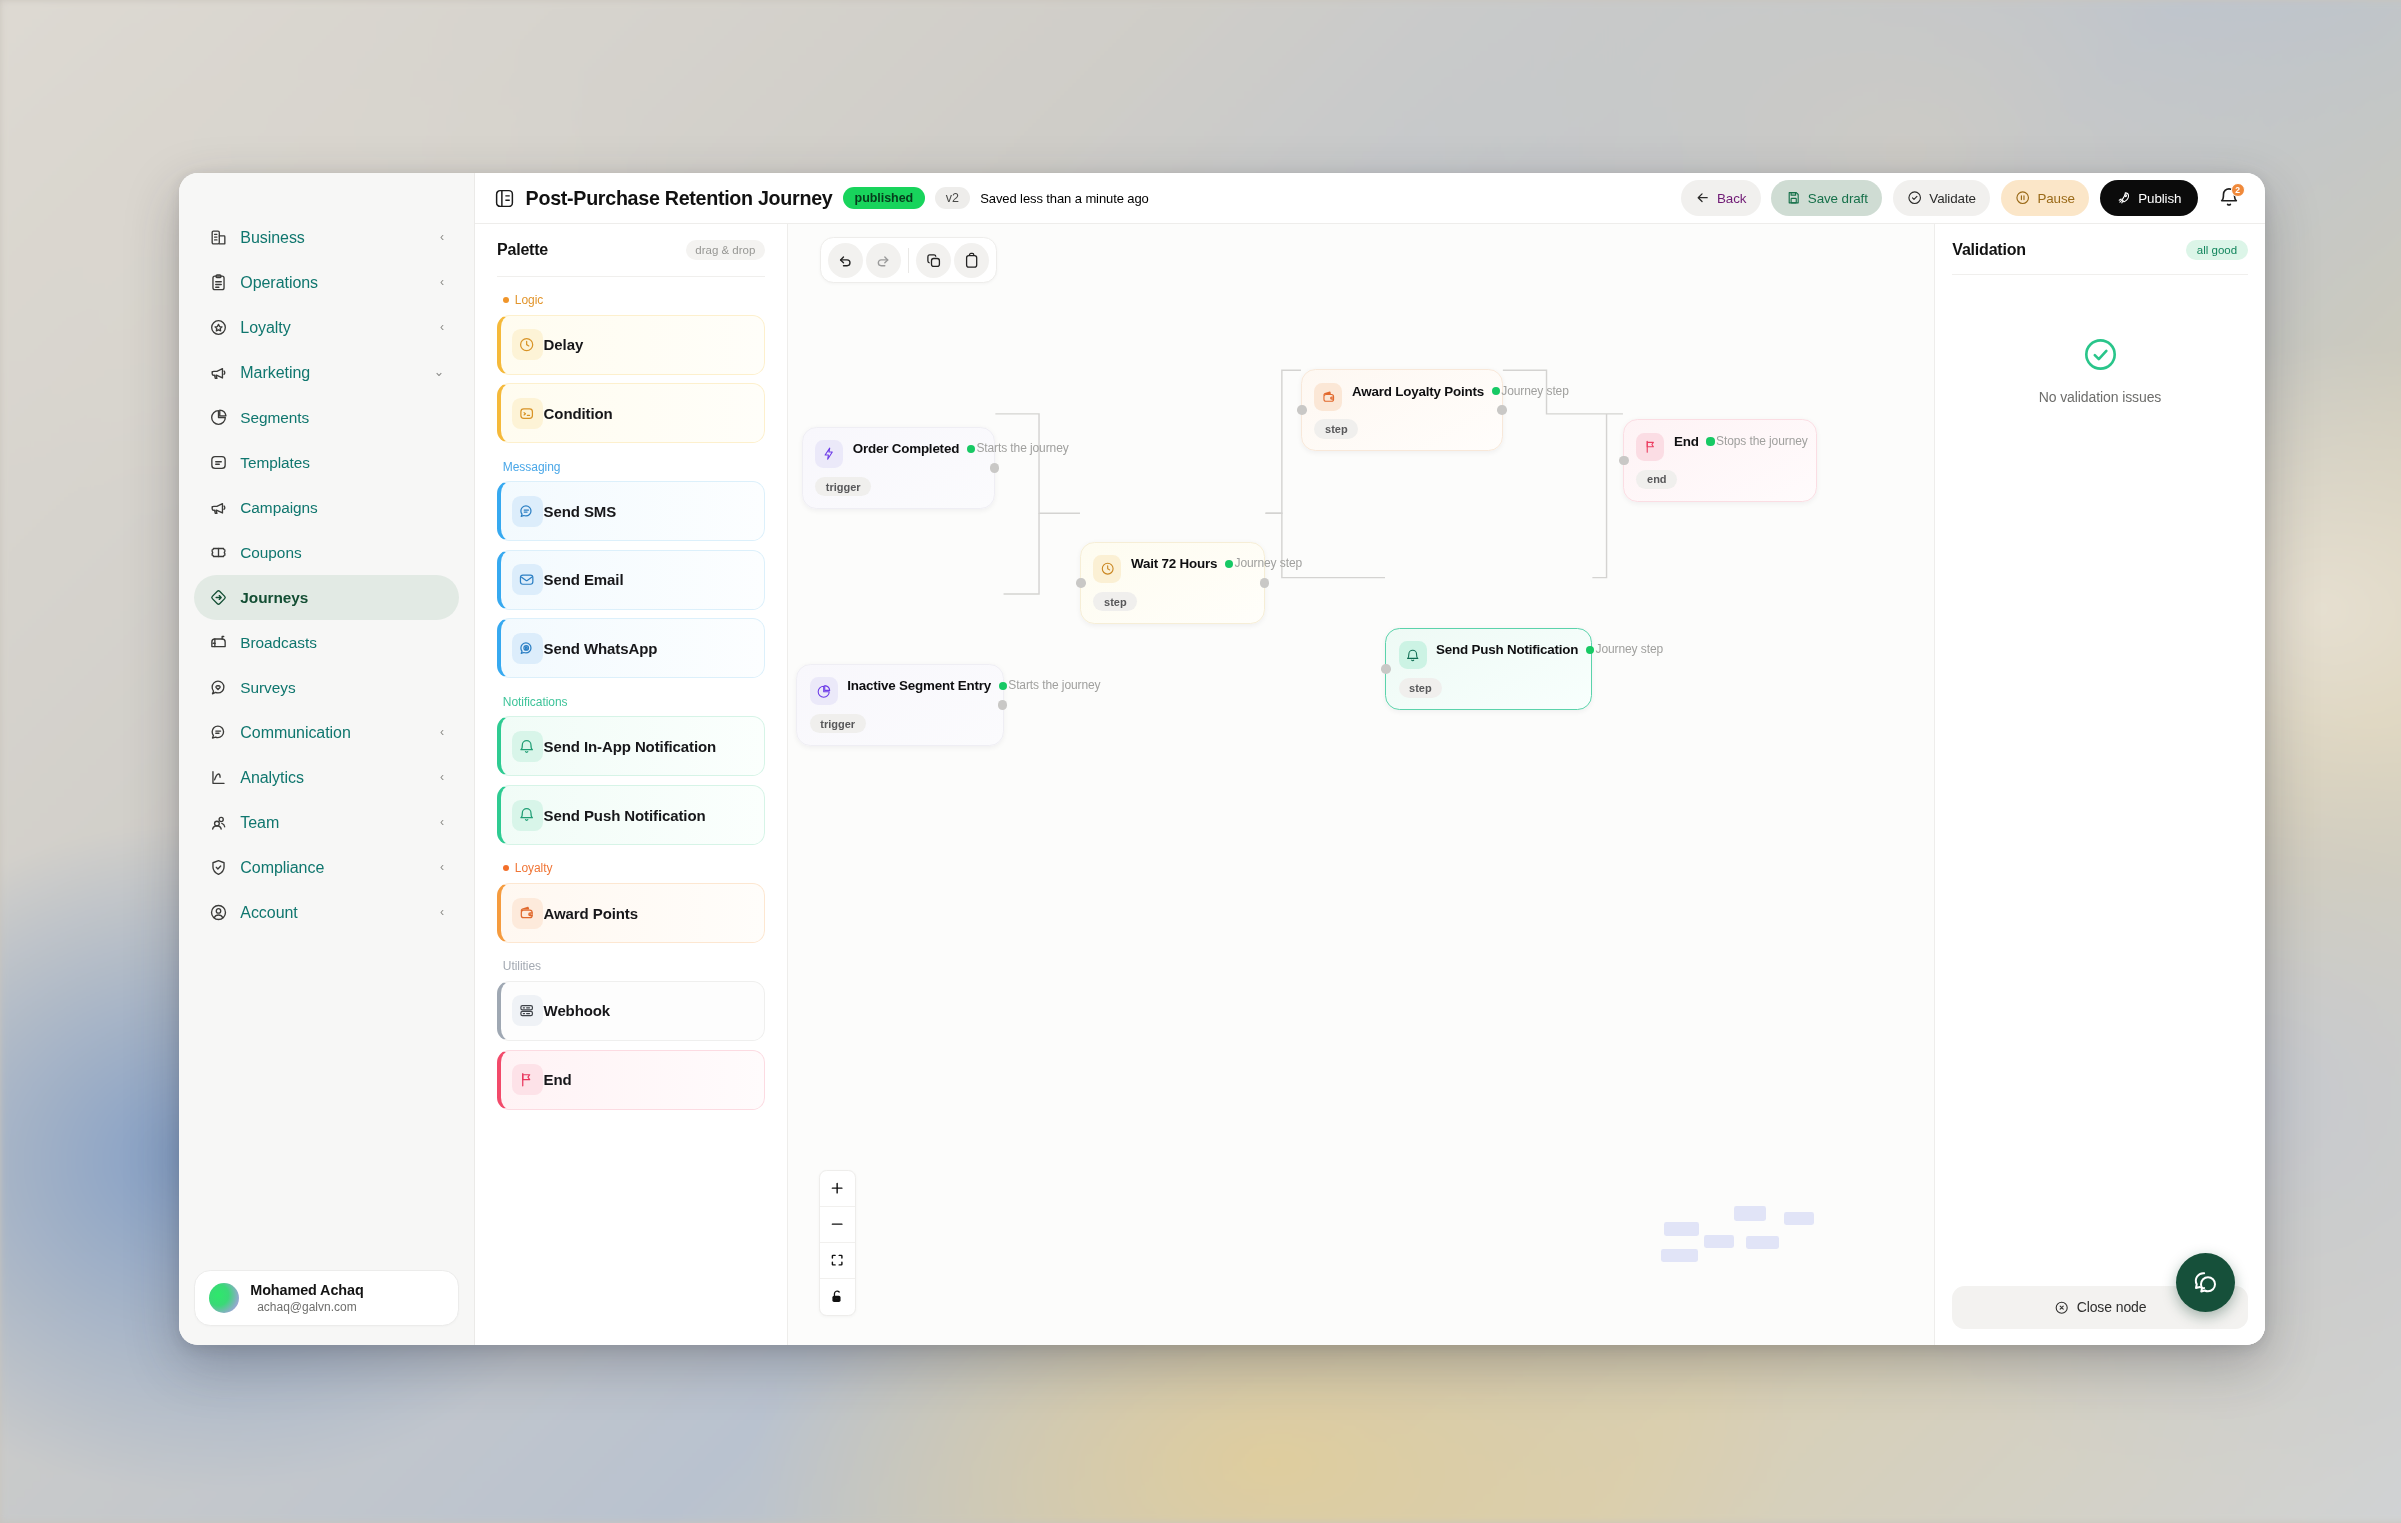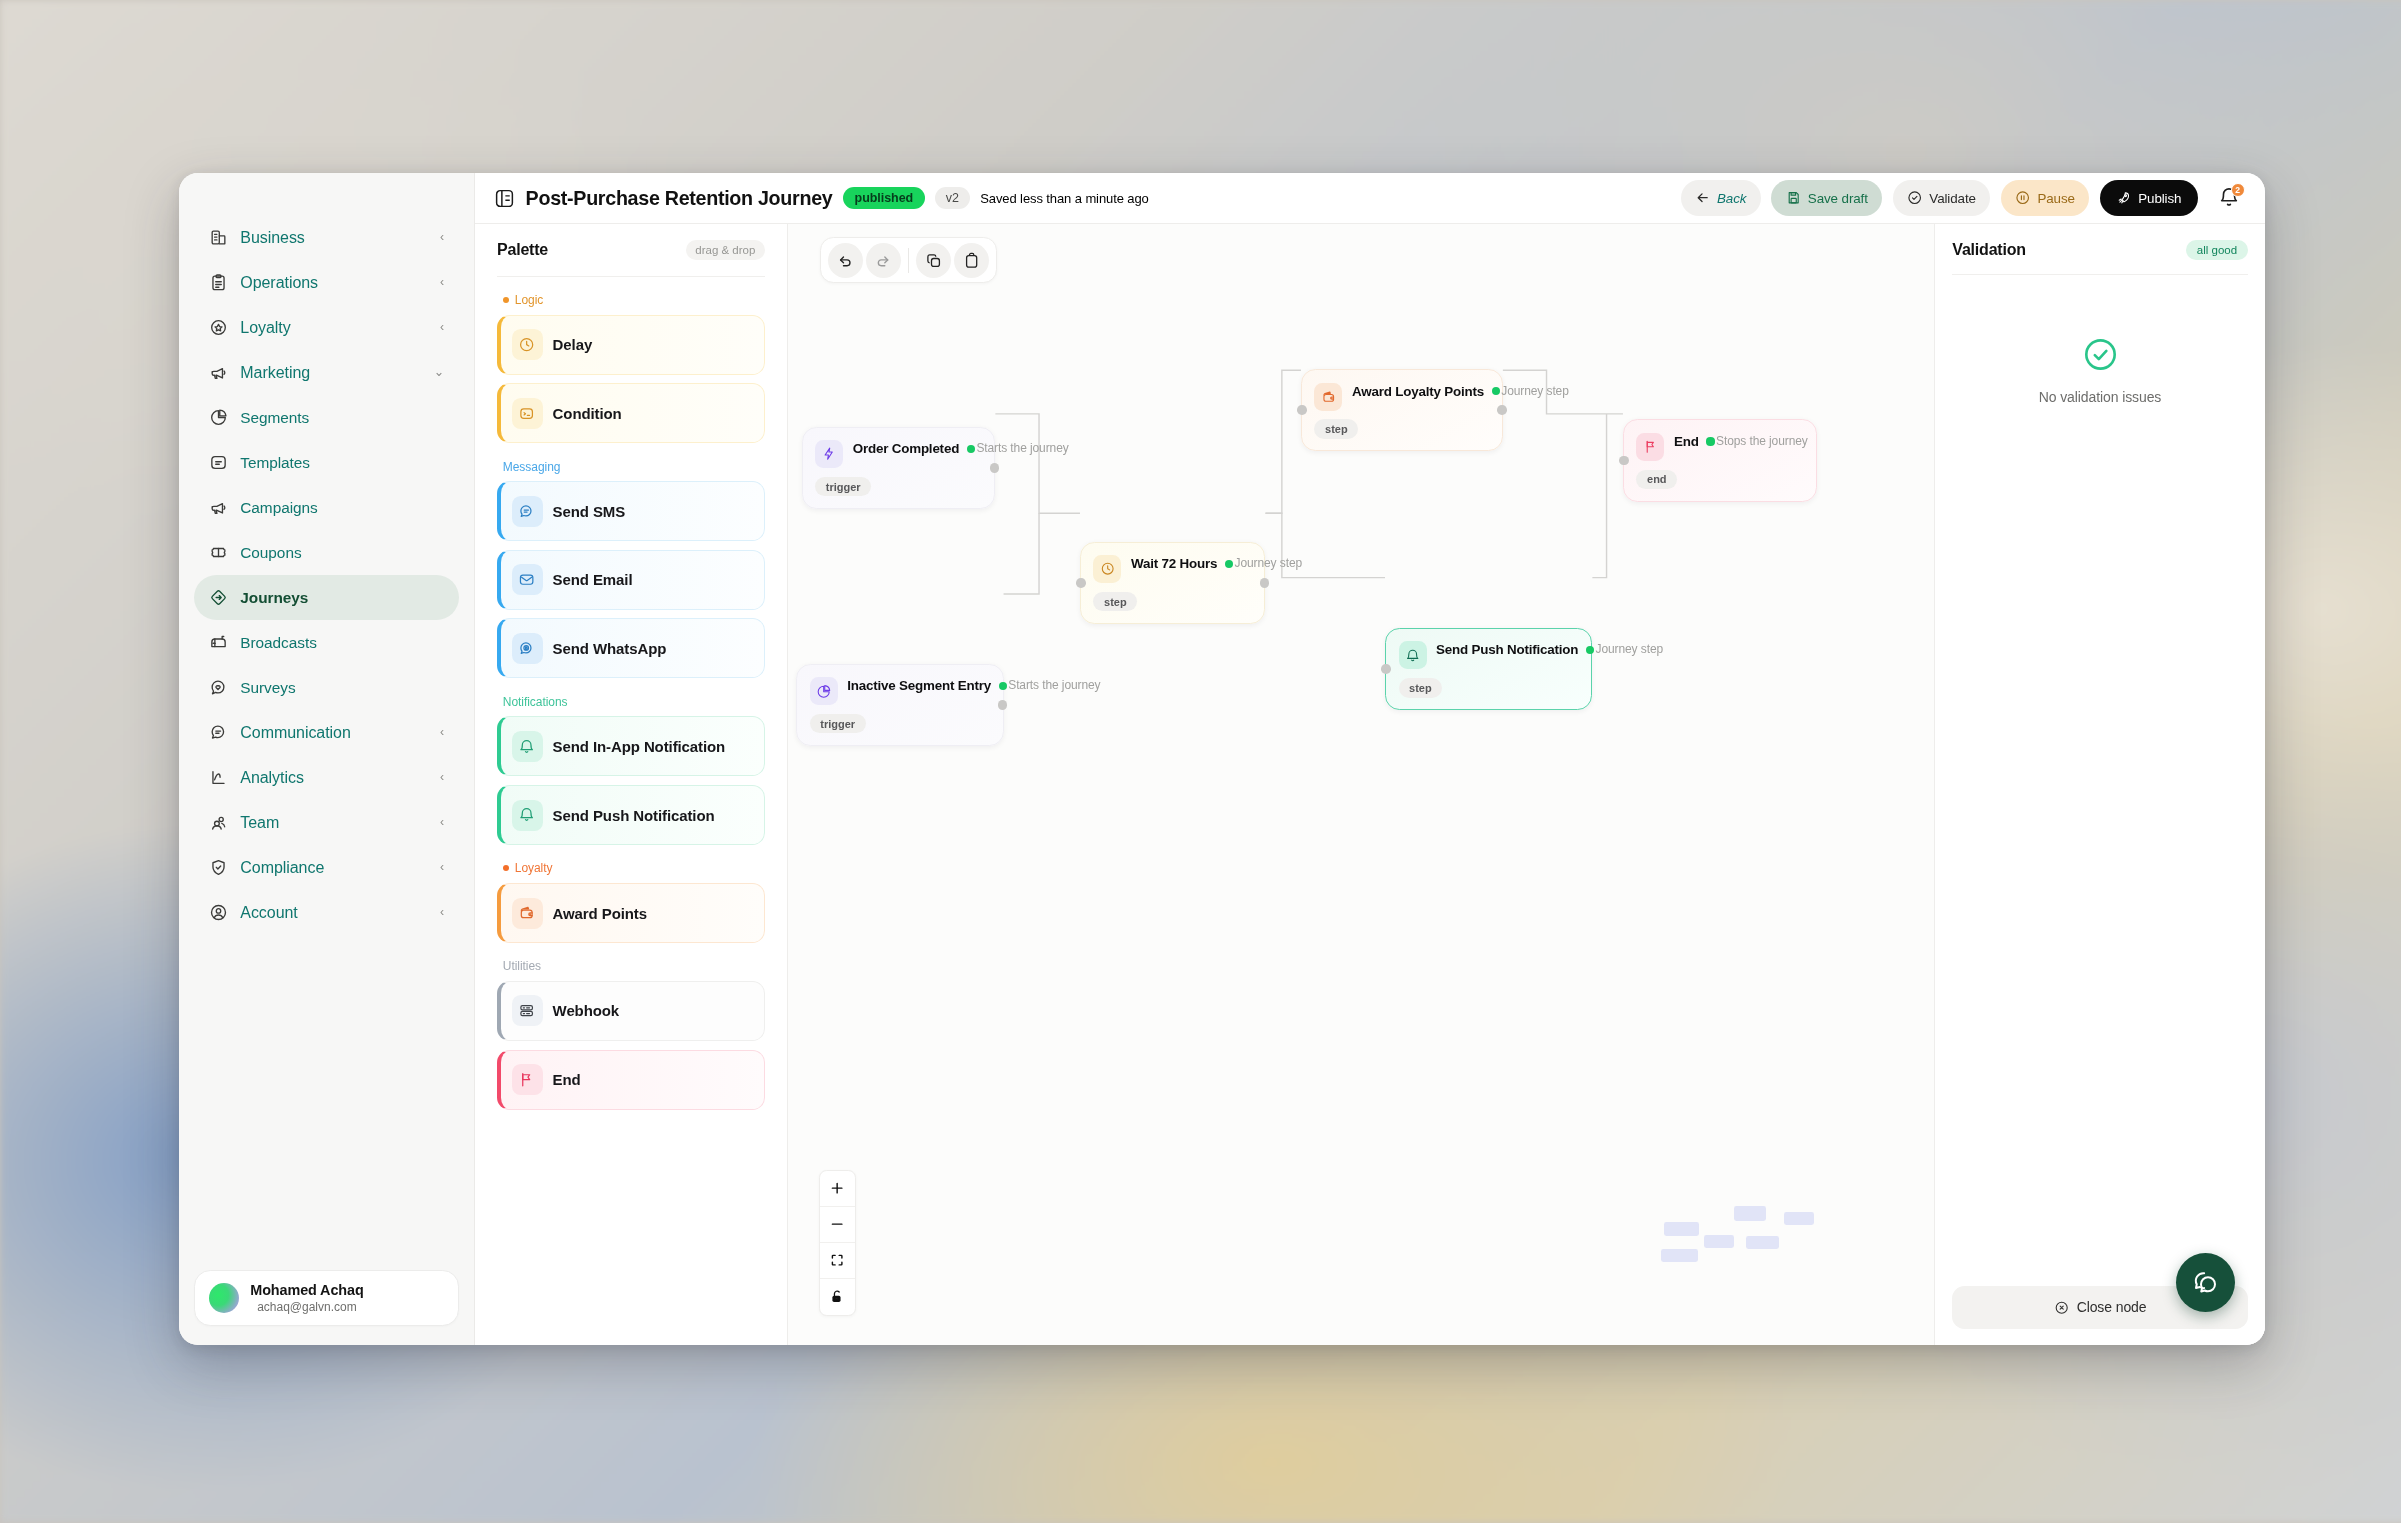--- a/index.html
+++ b/index.html
@@ -126,21 +126,21 @@
   .topbar-spacer { flex: 1; }
 
   .tbtn {
     display: inline-flex; align-items: center; gap: 6.7px;
     height: 36px; padding: 0 14.4px;
     border-radius: 18px; font-size: 13.4px; font-weight: 500;
     white-space: nowrap; cursor: pointer; border: none;
     letter-spacing: -0.1px;
   }
   .tbtn svg { width: 15.4px; height: 15.4px; display: block; }
-  .tbtn-plain { background: #f1f0ee; color: #0f766e; font-style: italic; }
+  .tbtn-plain { background: #f1f0ee; color: #701a75; }
   .tbtn-save  { background: #cfdcd3; color: #16704a; }
   .tbtn-save svg { stroke: #16704a; }
   .tbtn-validate { background: #f1f0ee; color: #2b2b2a; }
   .tbtn-pause { background: #fbe6c8; color: #9a6a18; }
   .tbtn-pause svg { stroke: #9a6a18; }
   .tbtn-publish { background: #0b0b0b; color: #fff; padding: 0 16.3px; }
   .tbtn-publish svg { stroke: #fff; }
 
   .bell-wrap { position: relative; width: 28px; height: 28px; margin-left: 6.7px; cursor: pointer; }
   .bell-wrap svg { width: 22px; height: 22px; display: block; margin: 2.9px; }
@@ -168,21 +168,21 @@
   .palette-title { font-size: 16px; font-weight: 700; color: #121212; letter-spacing: -0.2px; }
   .palette-hint {
     background: #f4f3f1; color: #979794;
     font-size: 11.5px; padding: 3.8px 9.6px; border-radius: 11.5px;
   }
   .palette-divider { height: 0.5px; background: #f0efed; }
   .pgroup-label { font-size: 12px; font-weight: 500; letter-spacing: -0.05px; margin: 16.3px 0 7.7px 5.8px; display: flex; align-items: center; gap: 5.8px; }
   .pgroup-dot { width: 6.2px; height: 6.2px; border-radius: 50%; display: inline-block; }
 
   .pitem {
-    display: flex; align-items: center; gap: 10px;
+    display: flex; align-items: center; gap: 1px;
     height: 60px; margin-bottom: 8.6px;
     border-radius: 12.5px; padding-left: 10.6px;
     cursor: grab;
     border: 0.5px solid transparent;
     border-left-width: 4.3px;
   }
   .pitem-ico { width: 31px; height: 31px; border-radius: 8.6px; display:flex; align-items:center; justify-content:center; flex-shrink: 0; }
   .pitem-ico svg { width: 17.3px; height: 17.3px; display: block; }
   .pitem-label { font-size: 15px; font-weight: 600; color: #17171a; letter-spacing: -0.1px; }
 

